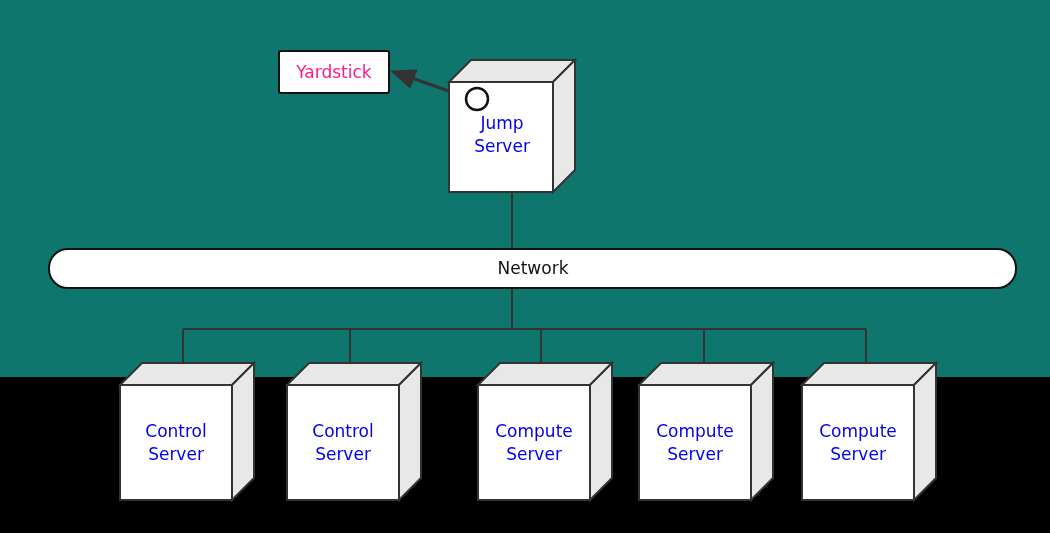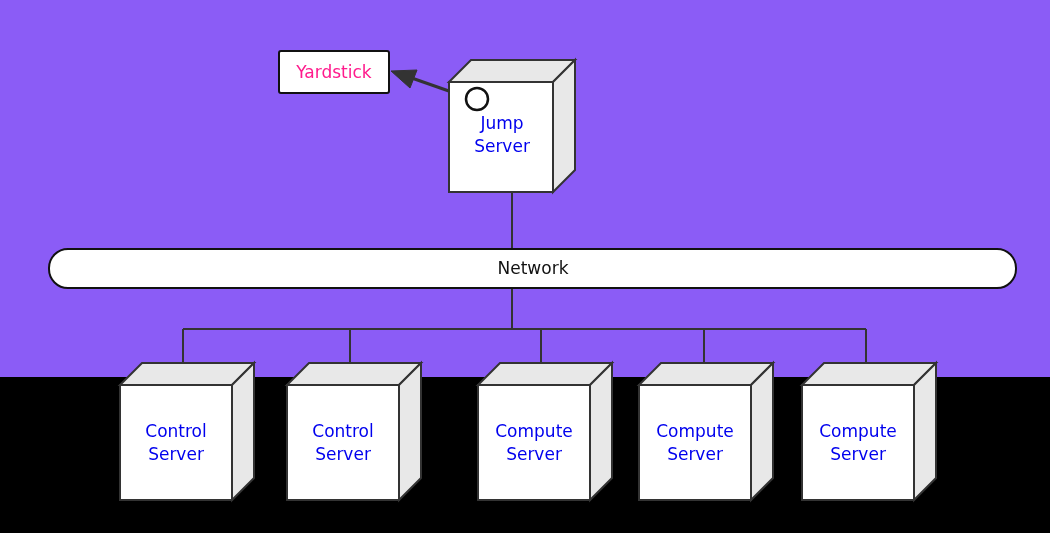--- a/index.html
+++ b/index.html
@@ -10,21 +10,21 @@
   body {
     width: 1050px;
     height: 533px;
     overflow: hidden;
     font-family: "DejaVu Sans", sans-serif;
   }
   #diagram-root {
     position: relative;
     width: 1050px;
     height: 377px;
-    background: #8b5cf6;
+    background: #0f766e;
   }
   svg#diagram-canvas {
     display: block;
     width: 1050px;
     height: 533px;
   }
   .node-label {
     font-family: "DejaVu Sans", sans-serif;
     font-size: 17px;
     fill: #0000ee;

